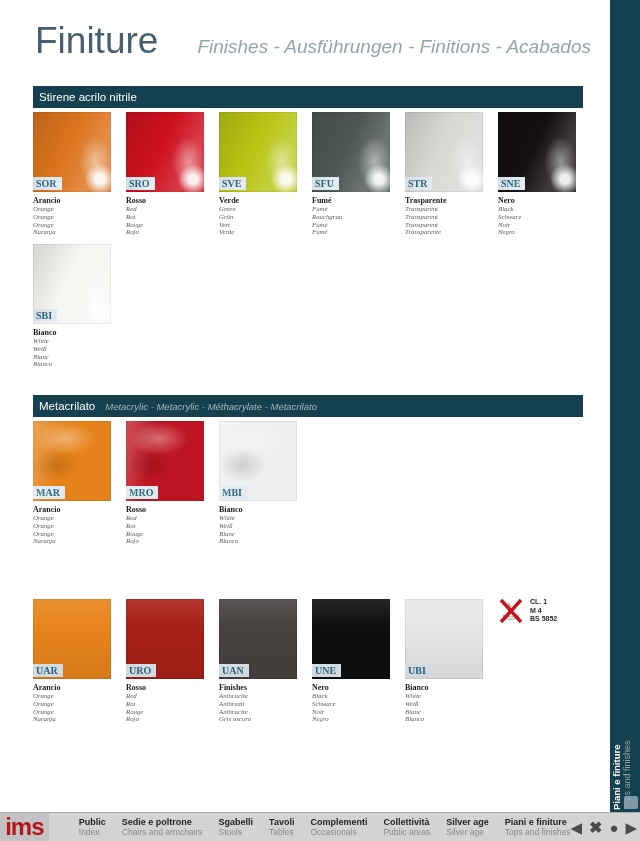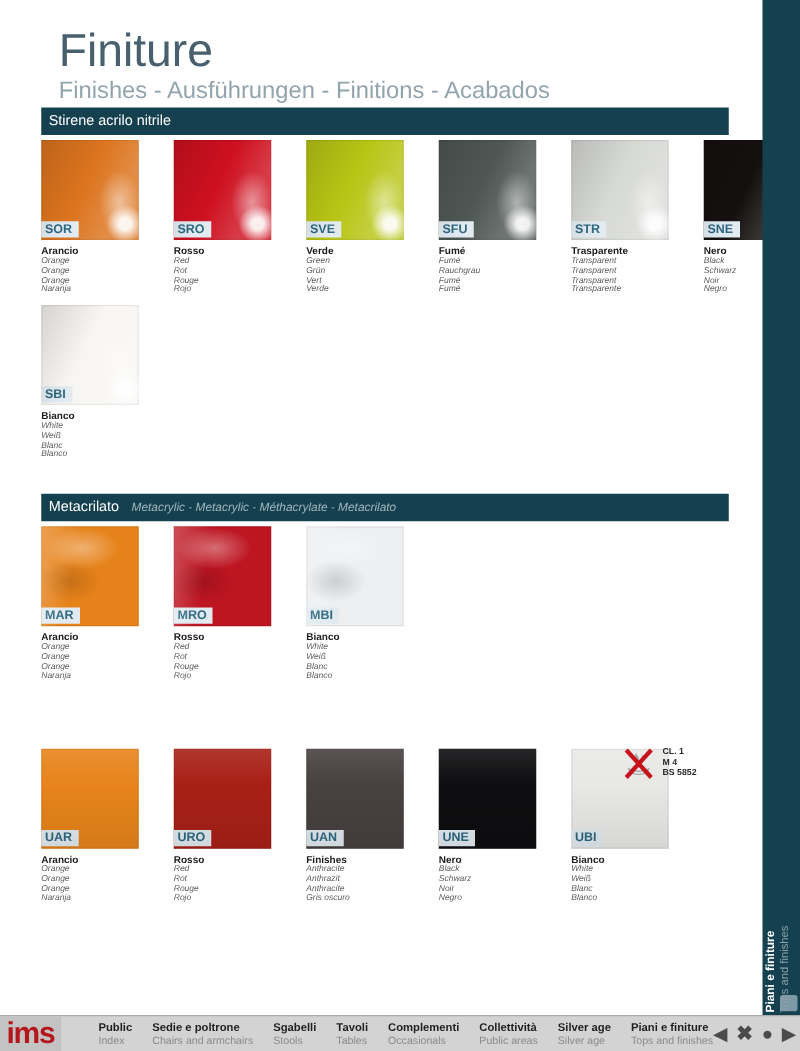--- a/index.html
+++ b/index.html
@@ -2,34 +2,34 @@
 <html><head>
 <meta charset="utf-8">
 <style>
   html,body { margin:0; padding:0; background:#fff; }
   #page {
     position:relative; width:640px; height:841px; overflow:hidden;
     background:#ffffff; font-family:"Liberation Sans", sans-serif;
   }
 
   
-  .header { position:absolute; left:35px; top:20px; display:flex; align-items:baseline;flex-direction:column; }
+  .header { position:absolute; left:35px; top:20px; display:flex; align-items:baseline; }
   .header .title { font-size:37px; font-weight:300; color:#48606d; letter-spacing:0px; }
-  .header .subtitle { font-size:19px; color:#92a4ae; margin-left:12px; }
+  .header .subtitle { font-size:19px; font-style:italic; color:#92a4ae; margin-left:39px; }
 
   
   .section-bar {
     position:absolute; left:33px; width:550px; height:22px;
     background:#15404f; display:flex; align-items:center; box-sizing:border-box; padding-left:6px;
   }
   .section-bar .bar-title { color:#ffffff; font-size:11.5px; }
   .section-bar .bar-subtitle { color:#a3b6bf; font-size:9.5px; font-style:italic; margin-left:10px; }
 
   
-  .row { position:absolute; left:33px; display:flex; gap:28px; }
+  .row { position:absolute; left:33px; display:flex; gap:15px;font-family:Liberation Serif, serif; }
   .swatch { width:78px; }
   .sw-square {
     position:relative; width:78px; height:80px;
     box-shadow: inset 0 0 0 1px rgba(0,0,0,0.07);
   }
   .sw-square::after {
     content:""; position:absolute; inset:0; pointer-events:none;
   }
   
   .gloss-a .sw-square::after {

